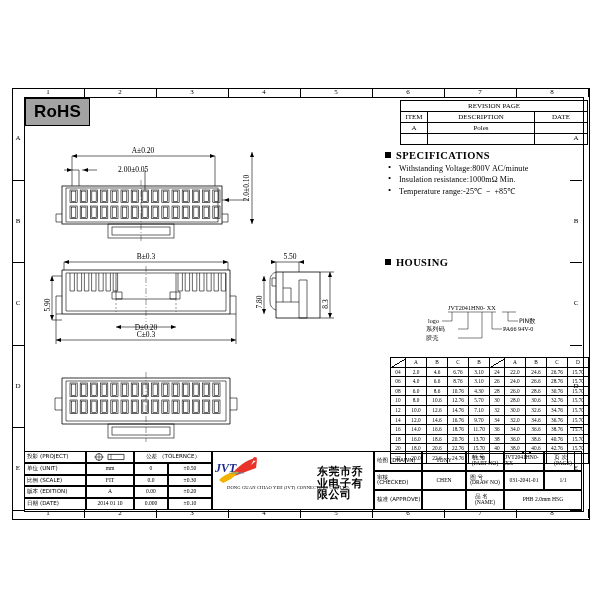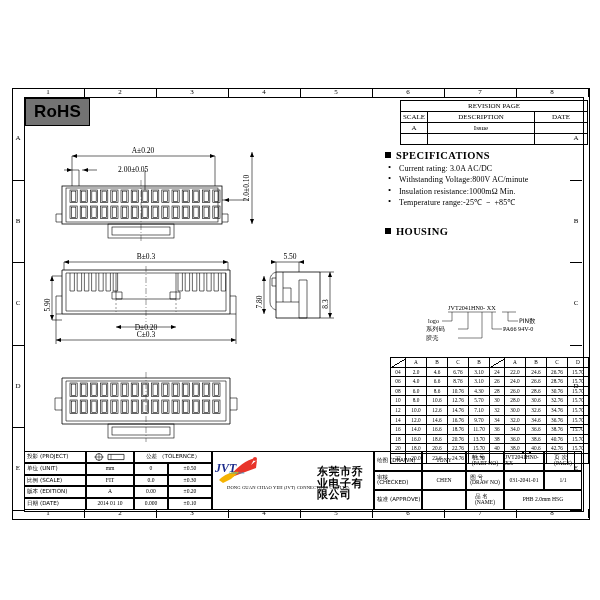--- a/index.html
+++ b/index.html
@@ -8,32 +8,32 @@
 
   
   .frame-outer{position:absolute;left:12px;top:88px;width:576px;height:430px;border:1px solid #000;}
   .frame-inner{position:absolute;left:24px;top:97px;width:558px;height:413px;border:1.4px solid #000;}
 
   
   .colmark{position:absolute;top:88px;height:9px;border-right:1px solid #000;font-size:7px;text-align:center;line-height:9px;}
   .rowmark{position:absolute;left:12px;width:12px;border-bottom:1px solid #000;font-size:7px;text-align:center;}
 
   
-  .rohs{position:absolute;left:25px;top:98px;width:63px;height:26px;border:1.3px solid #000;background:#737373;
+  .rohs{position:absolute;left:25px;top:98px;width:63px;height:26px;border:1.3px solid #000;background:#a3a3a3;
         font-family:"Liberation Sans",sans-serif;font-weight:bold;font-size:17px;
         display:flex;align-items:center;justify-content:center;letter-spacing:.2px;}
 
   
   .spec-block{position:absolute;left:385px;top:150px;width:200px;}
   .sq{display:inline-block;width:6px;height:6px;background:#000;margin-right:5px;vertical-align:1px;}
   .hdr{font-size:10.5px;letter-spacing:.4px;margin-bottom:2px;font-weight:bold;}
   .bullet-list{margin:0;padding:0;list-style:none;}
   .bullet-list li{font-size:8px;line-height:11.4px;white-space:nowrap;padding-left:14px;position:relative;letter-spacing:.1px;}
   .bullet-list li:before{content:"\2022";position:absolute;left:3px;top:-1px;font-size:9px;}
-  .house-block{position:absolute;left:385px;top:226px;width:200px;}
+  .house-block{position:absolute;left:385px;top:257px;width:200px;}
 
   
   .callout{position:absolute;left:430px;top:303px;width:130px;height:48px;font-size:6.2px;}
   .callout svg{position:absolute;left:0;top:0;}
   .callout .t{position:absolute;white-space:nowrap;font-size:6.2px;}
 
   
   .revtbl{position:absolute;left:400px;top:100px;border-collapse:collapse;font-size:7px;}
   .revtbl td{border:.8px solid #000;text-align:center;padding:0;height:10px;line-height:10px;}
 
@@ -331,43 +331,42 @@
       <text id="dimH83" x="0" y="0" transform="translate(328,304) rotate(-90)">8.3</text>
     </g>
   </svg>
 
   <table class="revtbl">
     <tbody id="revbody">
         <tr>
           <td colspan="3" style="width:184px">REVISION PAGE</td>
         </tr>
         <tr>
-          <td style="width:26px">SCALE</td>
+          <td style="width:26px">ITEM</td>
           <td style="width:106px">DESCRIPTION</td>
           <td style="width:52px">DATE</td>
         </tr>
         <tr>
           <td>A</td>
-          <td>Issue</td>
+          <td>Poles</td>
           <td></td>
         </tr>
         <tr>
           <td></td>
           <td></td>
           <td></td>
         </tr>
       </tbody>
   </table>
 
   <div class="spec-block">
     <div class="hdr">
       <span class="sq"></span><span>SPECIFICATIONS</span>
     </div>
     <ul class="bullet-list" id="speclist">
-        <li>Current rating: 3.0A AC/DC</li>
         <li>Withstanding Voltage:800V AC/minute</li>
         <li>Insulation resistance:1000mΩ Min.</li>
         <li>Temperature range:-25℃ － +85℃</li>
       </ul>
   </div>
 
   <div class="house-block">
     <div class="hdr">
       <span class="sq"></span><span>HOUSING</span>
     </div>

